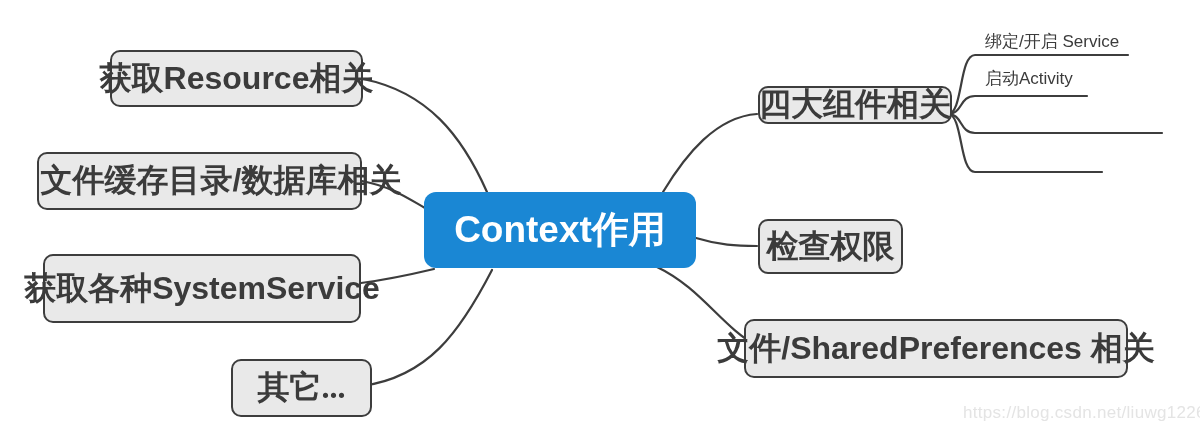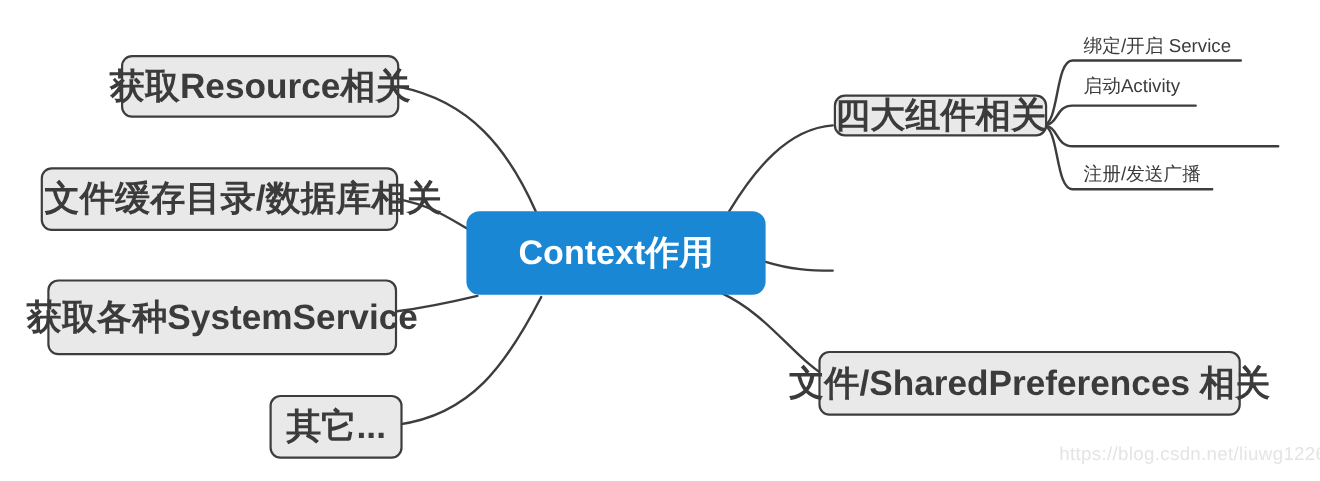--- a/index.html
+++ b/index.html
@@ -40,21 +40,21 @@
     color: var(--text, #3b3b3b);
     z-index: 1;
     white-space: nowrap;
     cursor: default;
   }
   .node.center {
     background: var(--accent, #1a87d4);
     border: none;
     border-radius: 12px;
     color: #ffffff;
-    font-size: 31px;
+    font-size: 37px;
   }
   .subline-label {
     position: absolute;
     left: 985px;
     height: 22px;
     line-height: 22px;
     font-size: 17px;
     color: var(--text, #3b3b3b);
     z-index: 1;
     white-space: nowrap;
@@ -91,29 +91,29 @@
   </svg>
 
   <div class="node center" style="left:424px; top:192px; width:272px; height:76px;">Context作用</div>
 
   <div class="node" style="left:110px; top:50px; width:253px; height:57px;">获取Resource相关</div>
 
   <div class="node" style="left:37px; top:152px; width:325px; height:58px;padding-left:43px;">文件缓存目录/数据库相关</div>
 
   <div class="node" style="left:43px; top:254px; width:318px; height:69px;">获取各种SystemService</div>
 
-  <div class="node" style="left:245px; top:359px; width:121px; height:58px;">其它...</div>
+  <div class="node" style="left:231px; top:359px; width:141px; height:58px;font-family:Liberation Serif, serif;">其它...</div>
 
   <div class="node" style="left:758px; top:86px; width:194px; height:38px;">四大组件相关</div>
 
+  <div class="node" style="left:758px; top:219px; width:145px; height:55px;">检查权限</div>
 
   <div class="node" style="left:744px; top:319px; width:384px; height:59px;">文件/SharedPreferences 相关</div>
 
   <div class="subline-label" style="top:31px;">绑定/开启 Service</div>
 
   <div class="subline-label" style="top:68px;">启动Activity</div>
 
 
-  <div class="subline-label" style="top:148px;">注册/发送广播</div>
 
   <div class="watermark">https://blog.csdn.net/liuwg1226</div>
 
 </div>
 
 </body></html>

